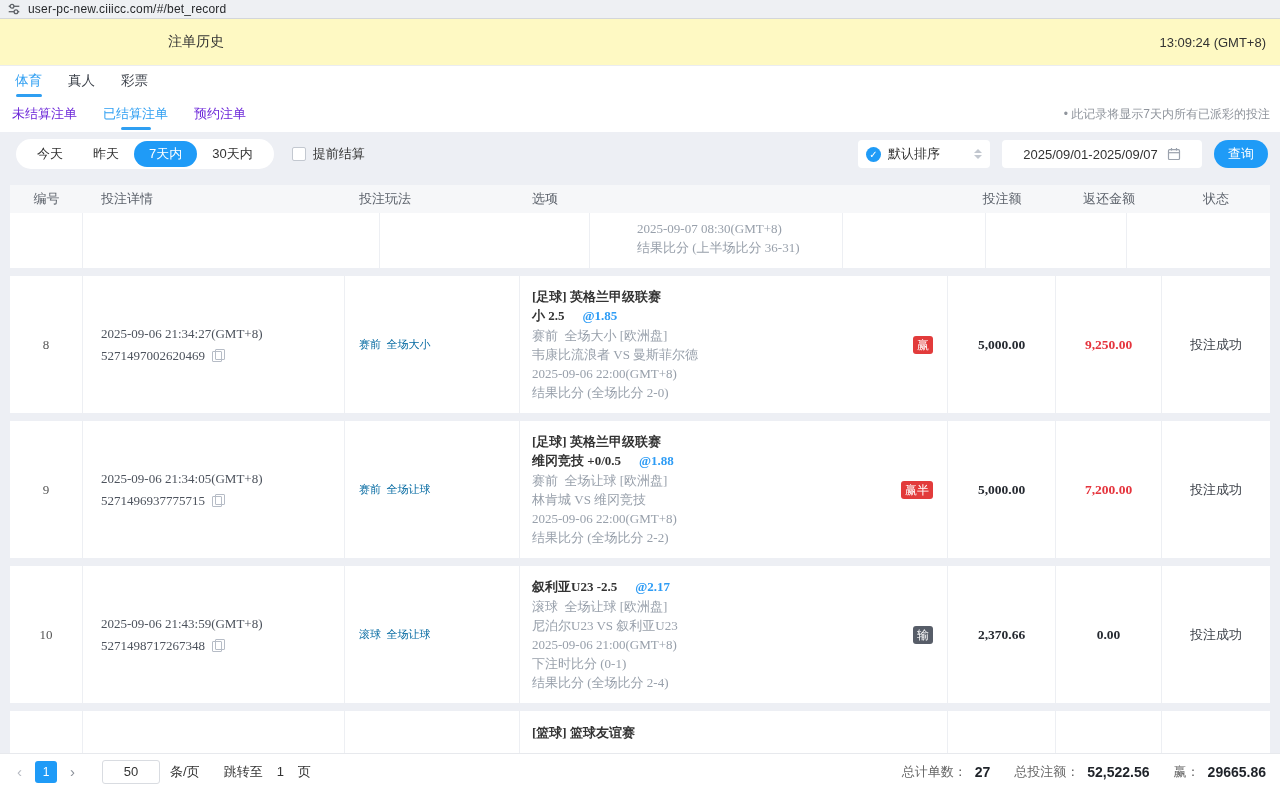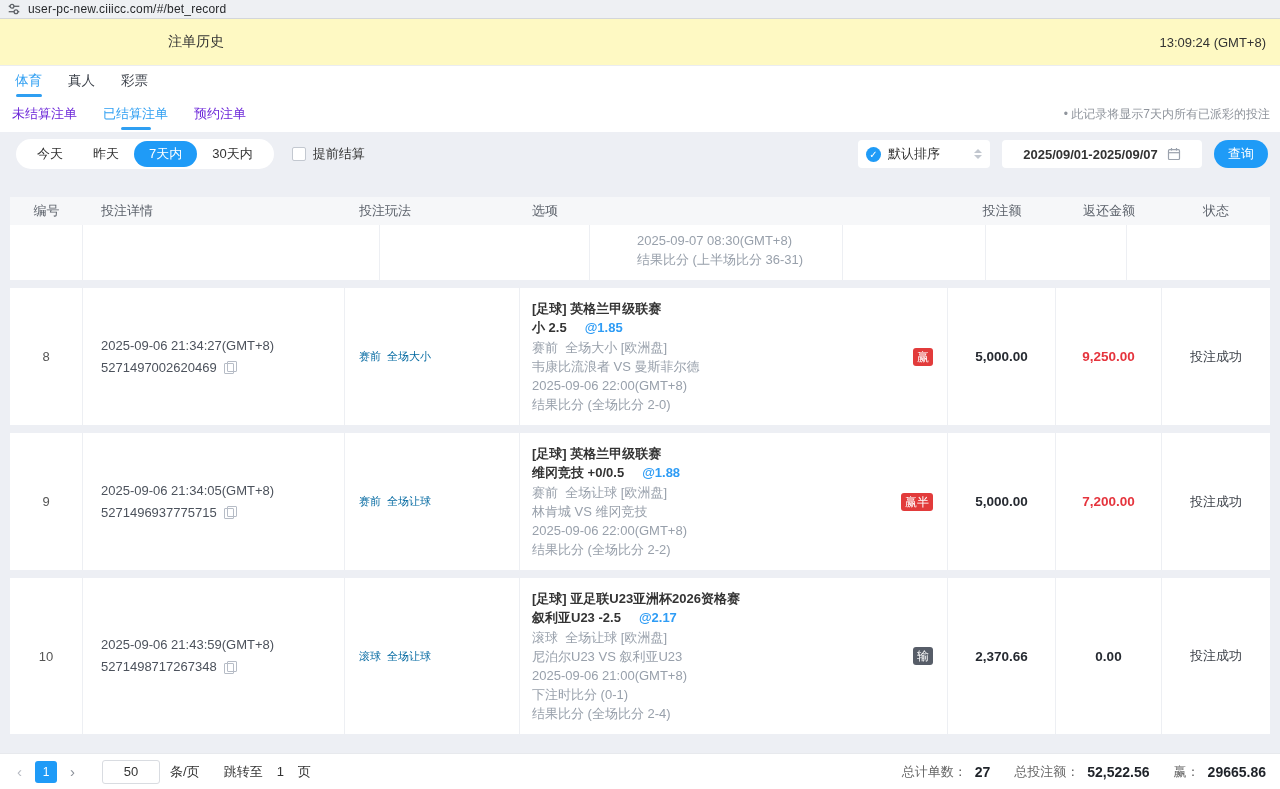--- a/index.html
+++ b/index.html
@@ -52,26 +52,26 @@
                  align-items:center; padding:0 8px; gap:7px; cursor:pointer; }
   .chk-circle { width:15px; height:15px; border-radius:50%; background:#1f9bf7; color:#fff;
                 font-size:10px; display:flex; align-items:center; justify-content:center; flex:none; }
   .sort-value { flex:1; font-size:13px; color:#333; }
   .sorter { display:flex; flex-direction:column; gap:2px; }
   .sorter i { width:0; height:0; border-left:4px solid transparent; border-right:4px solid transparent; }
   .sorter .up { border-bottom:4px solid #c2c7cf; }
   .sorter .down { border-top:4px solid #c2c7cf; }
   .date-input { width:200px; height:28px; background:#fff; border-radius:4px; display:flex;
                 align-items:center; justify-content:center; gap:9px; cursor:pointer; }
-  .date-value { font-size:13px; color:#333;font-weight:bold; }
+  .date-value { font-size:13px; color:#333; }
   .search-btn { width:54px; height:28px; border:none; border-radius:14px; background:#1f9bf7;
                 color:#fff; font-size:13px; cursor:pointer; font-family:inherit; }
 
   
-  .table-area { flex:1 1 auto; overflow:hidden; margin:12px 10px; position:relative; }
+  .table-area { flex:1 1 auto; overflow:hidden; margin:0 10px; position:relative;font-family:Liberation Serif, serif; }
   .t-head { height:28px; background:#f6f7f9; display:flex; align-items:center; }
   .t-head .hcell { font-size:13px; color:#5c626b; }
   .t-row { background:#fff; display:flex; align-items:stretch; min-height:136px; margin-top:8px; }
   .t-row.partial-top { min-height:55px; height:55px; margin-top:0;gap:35px; }
   .t-row.partial-bottom { min-height:46px; height:46px; }
   .col { display:flex; flex-direction:column; justify-content:center;
          border-right:1px solid #edeff3; }
   .col:last-child { border-right:none; }
 
   .c-id { width:73px; align-items:center; font-size:13px; color:#555; }
@@ -269,21 +269,20 @@
           <div class="col c-id">10</div>
           <div class="col c-detail">
             <div class="d-time">2025-09-06 21:43:59(GMT+8)</div>
             <div class="d-ref">
               <span>5271498717267348</span>
               <span class="copy-icon"></span>
             </div>
           </div>
           <div class="col c-play">滚球  全场让球</div>
           <div class="col c-option">
-            <div class="o-league">[足球] 亚足联U23亚洲杯2026资格赛</div>
             <div class="o-pick"><span>叙利亚U23 -2.5</span><span class="o-odds">@2.17</span></div>
             <div class="o-line">滚球  全场让球 [欧洲盘]</div>
             <div class="o-line">尼泊尔U23 VS 叙利亚U23</div>
             <div class="o-line">2025-09-06 21:00(GMT+8)</div>
             <div class="o-line">下注时比分 (0-1)</div>
             <div class="o-line">结果比分 (全场比分 2-4)</div>
             <span class="badge lose">输</span>
           </div>
           <div class="col c-stake">2,370.66</div>
           <div class="col c-return">0.00</div>

